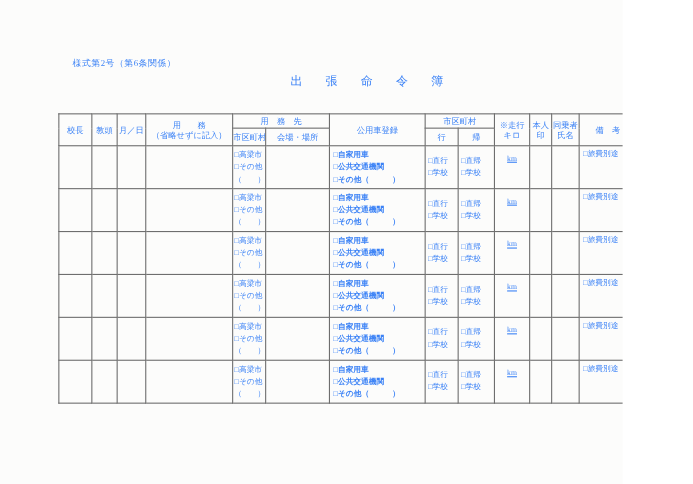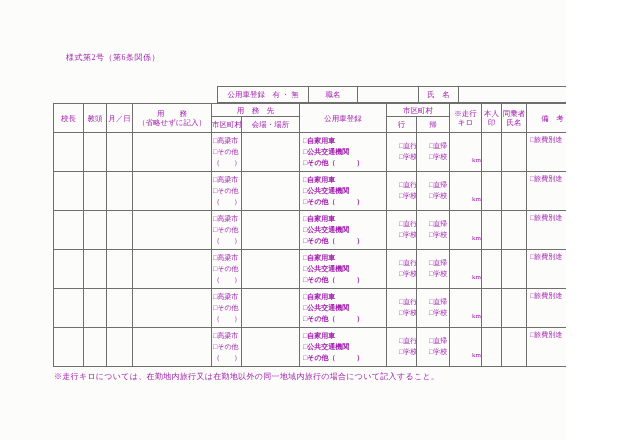--- a/index.html
+++ b/index.html
@@ -1,71 +1,54 @@
 <!DOCTYPE html>
 <html><head>
 <meta charset="utf-8">
 <style>
   html,body { margin:0; padding:0; background:#ffffff; }
   .page {
     position:relative; width:566px; height:440px;
     background:#fcfcfb;
     font-family:"Liberation Serif","DejaVu Serif",serif;
-    color:#a21caf;
+    color:#3b82f6;
     overflow:hidden;
   }
   .form-label { position:absolute; left:66px; top:52px; font-size:8px; letter-spacing:.5px; white-space:nowrap; }
   .doc-title  { position:absolute; left:264px; top:66px; font-size:11px; letter-spacing:21px; white-space:nowrap; }
 
   table { border-collapse:collapse; table-layout:fixed; }
   td, th { border:1px solid #6e6e6e; font-weight:normal; padding:0; overflow:hidden; }
 
   .info-table { position:absolute; left:217px; top:86px; width:361px; }
   .info-table td { height:15px; font-size:7.5px; text-align:center; white-space:nowrap; }
 
   .main-table { position:absolute; left:53px; top:103px; width:525px; }
   .main-table th { font-size:7.5px; text-align:center; line-height:9px; white-space:nowrap; }
   .main-table thead tr.h1 { height:13px; }
   .main-table thead tr.h2 { height:16px; }
   .main-table tbody tr { height:39px; }
   .main-table tbody td { font-size:7px; line-height:11px; vertical-align:middle; white-space:nowrap; }
 
   .cell-muni   { font-size:6.7px; padding-left:1px; }
   .cell-method { padding-left:3px;font-weight:bold; }
-  .cell-route  { padding-left:12px; }
-  .cell-km     { vertical-align:bottom !important; text-align:right; padding-bottom:5px; font-size:6.5px; }
+  .cell-route  { padding-left:2px; }
+  .cell-km     { vertical-align:bottom !important; text-align:center; padding-bottom:21px; font-size:6.5px;text-decoration:underline; }
   .cell-remarks{ vertical-align:top !important; padding:2px 0 0 3px; }
 
   .footnote { position:absolute; left:54px; top:371px; font-size:8px; letter-spacing:.3px; white-space:nowrap; }
 </style>
 </head>
 <body>
 
 <div class="page">
 
   <div class="form-label">様式第2号（第6条関係）</div>
-
-  <table class="info-table">
-    <colgroup>
-      <col style="width:91px">
-        <col style="width:49px">
-        <col style="width:61px">
-        <col style="width:40px">
-        <col style="width:120px">
-    </colgroup>
-    <tbody>
-        <tr>
-      <td>公用車登録　有 ・ 無</td>
-      <td>職名</td>
-      <td></td>
-      <td>氏　名</td>
-      <td></td>
-    </tr>
-  </tbody>
-    </table>
+  <div class="doc-title">出張命令簿</div>
+
 
   <table class="main-table">
     <colgroup>
       <col style="width:30px">
         <col style="width:23px">
         <col style="width:26px">
         <col style="width:79px">
       <col style="width:30px">
         <col style="width:58px">
         <col style="width:87px">
@@ -304,15 +287,14 @@
         </td>
         <td></td>
         <td></td>
         <td class="cell-remarks">
           <div>□旅費別途</div>
         </td>
       </tr>
       </tbody>
   </table>
 
-  <div class="footnote">※走行キロについては、在勤地内旅行又は在勤地以外の同一地域内旅行の場合について記入すること。</div>
 
 </div>
 
 </body></html>

